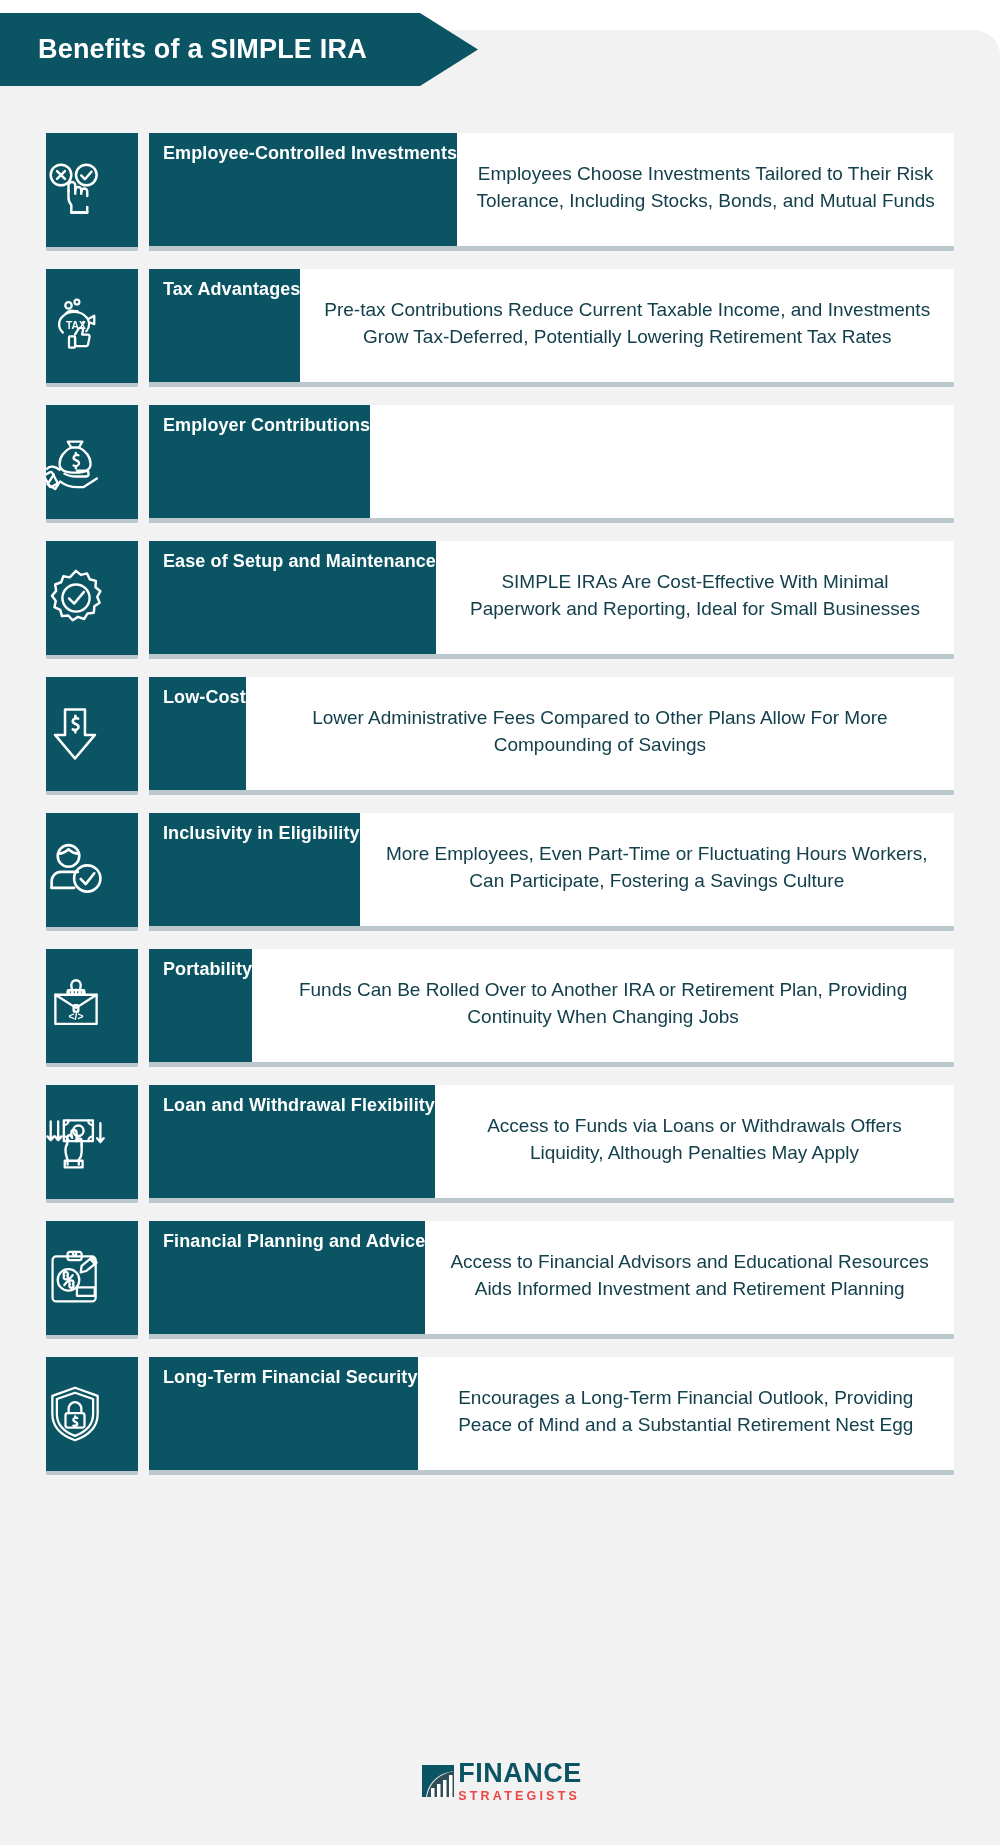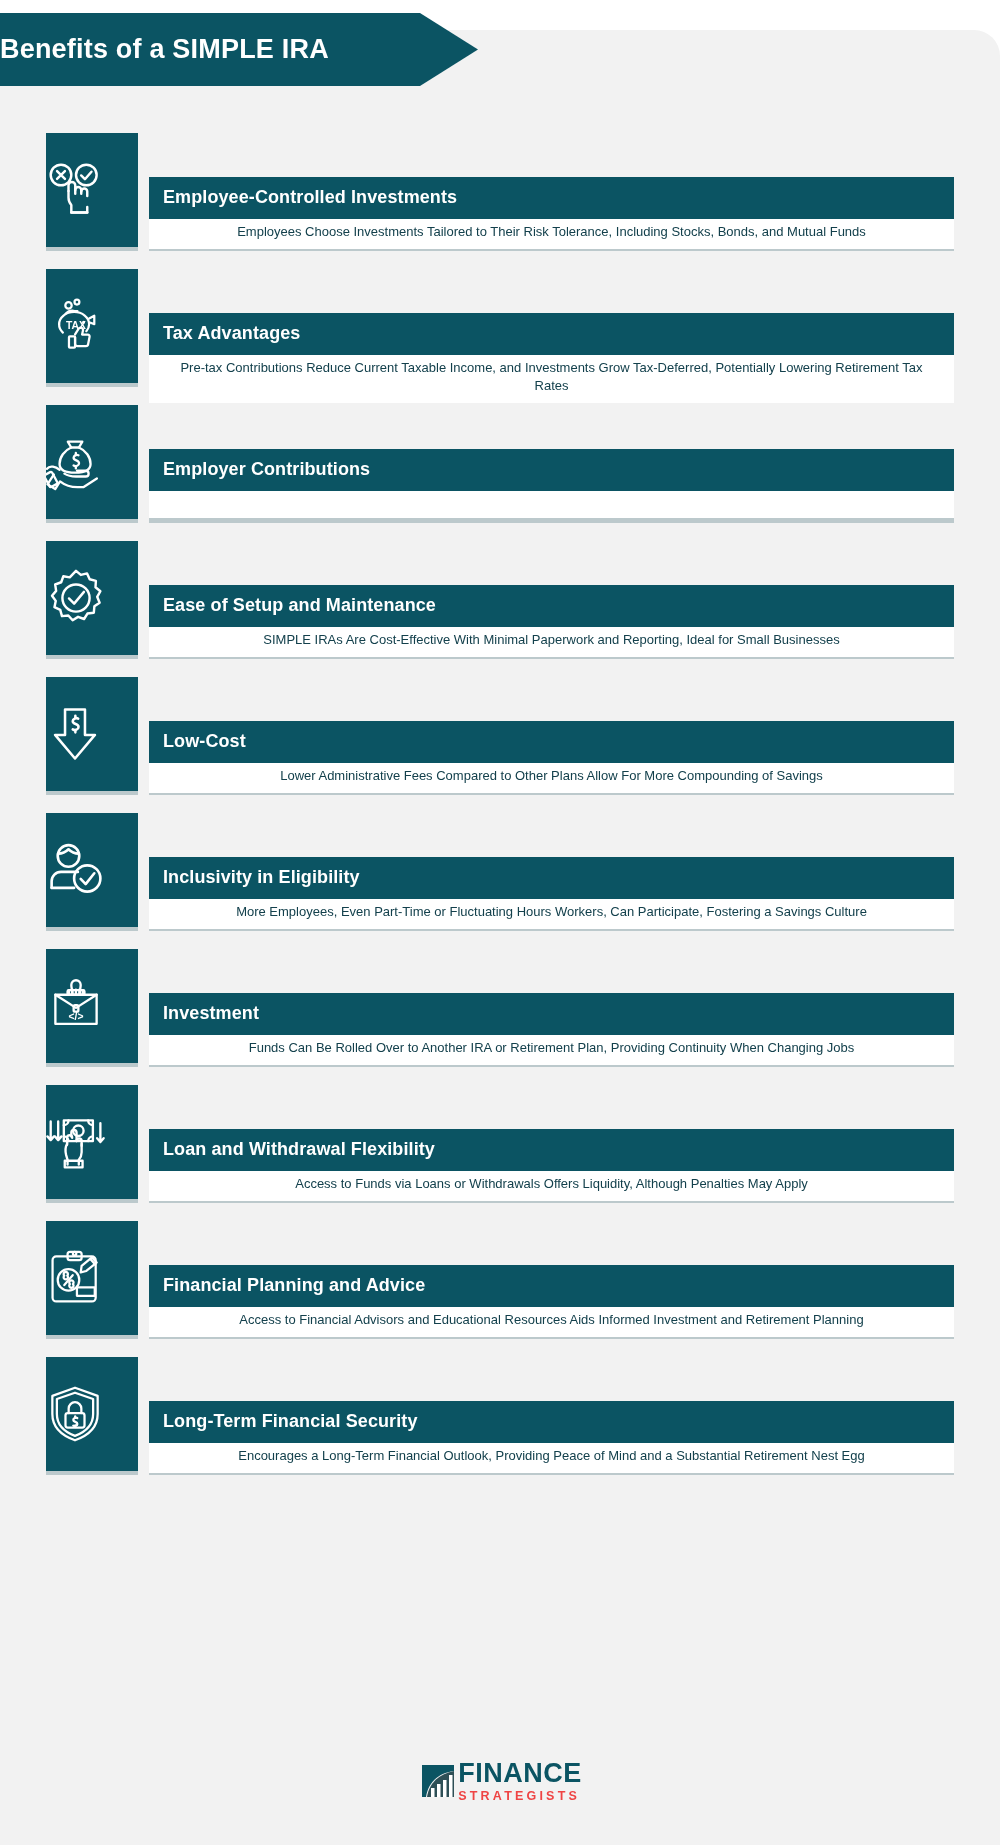--- a/index.html
+++ b/index.html
@@ -33,20 +33,21 @@
   
   .header {
     position: absolute;
     left: 0;
     top: 13px;
     height: 73px;
     width: 478px;
     background: #0b5463;
     display: flex;
     align-items: center;
+    padding-left: 38px;
     -webkit-clip-path: polygon(0 0, 420px 0, 478px 50%, 420px 100%, 0 100%);
     clip-path: polygon(0 0, 420px 0, 478px 50%, 420px 100%, 0 100%);
   }
   .header-title {
     color: #ffffff;
     font-size: 27px;
     font-weight: bold;
     letter-spacing: 0.2px;
     white-space: nowrap;
   }
@@ -74,41 +75,40 @@
     display: flex;
     align-items: center;
     border-bottom: 4px solid #bcc9cc;
   }
   .icon-box svg { display: block; }
 
   .card-body {
     flex: 1;
     margin-left: 11px;
     display: flex;
-    flex-direction: column;
+    flex-direction: row;
     background: #ffffff;
     border-bottom: 5px solid #bcc9cc;
-    margin-top: 44px;
   }
 
   .card-title {
     background: #0b5463;
     color: #ffffff;
     font-size: 18px;
     font-weight: bold;
     padding: 11px 0 11px 14px;
     letter-spacing: 0.1px;
     line-height: 1.1;
   }
 
   .card-desc {
     flex: 1;
     background: #ffffff;
     color: #13404c;
-    font-size: 13px;
+    font-size: 19px;
     line-height: 1.38;
     text-align: center;
     display: flex;
     align-items: center;
     justify-content: center;
     padding: 4px 18px 8px 18px;
   }
 
   
   .footer {
@@ -263,21 +263,21 @@
           <path d="M28 19 c0 -4 -1 -7 -1 -9.5 a5 5 0 0 1 10 0 c0 2.5 -1 5.5 -1 9.5"></path>
           <path d="M24.5 19 v-3.5 M28.2 19 v-4.5 M31.9 19 v-4.5 M35.6 19 v-4.5 M39.2 19 v-3.5"></path>
           <rect x="23" y="15" width="18" height="5" rx="1.4"></rect>
           <rect x="10" y="20" width="44" height="31"></rect>
           <path d="M10 20 L32 34 L54 20"></path>
           <rect x="29.5" y="31" width="5" height="7" rx="1.5"></rect>
           <text x="32" y="47" font-family="Liberation Sans, sans-serif" font-size="11" font-weight="bold" fill="#ffffff" stroke="none" text-anchor="middle">&lt;/&gt;</text>
         </svg>
       </div>
       <div class="card-body">
-        <div class="card-title">Investment</div>
+        <div class="card-title">Portability</div>
         <div class="card-desc">Funds Can Be Rolled Over to Another IRA or Retirement Plan, Providing Continuity When Changing Jobs</div>
       </div>
     </div>
 
     <div class="card">
       <div class="icon-box">
         <svg width="60" height="60" viewBox="0 0 64 64" fill="none" stroke="#ffffff" stroke-width="2.5" stroke-linecap="round" stroke-linejoin="round">
           <path d="M5 10 v17 M5 30 l-3.5 -4 M5 30 l3.5 -4"></path>
           <path d="M13 10 v17 M13 30 l-3.5 -4 M13 30 l3.5 -4"></path>
           <path d="M58 12 v17 M58 32 l-3.5 -4 M58 32 l3.5 -4"></path>

